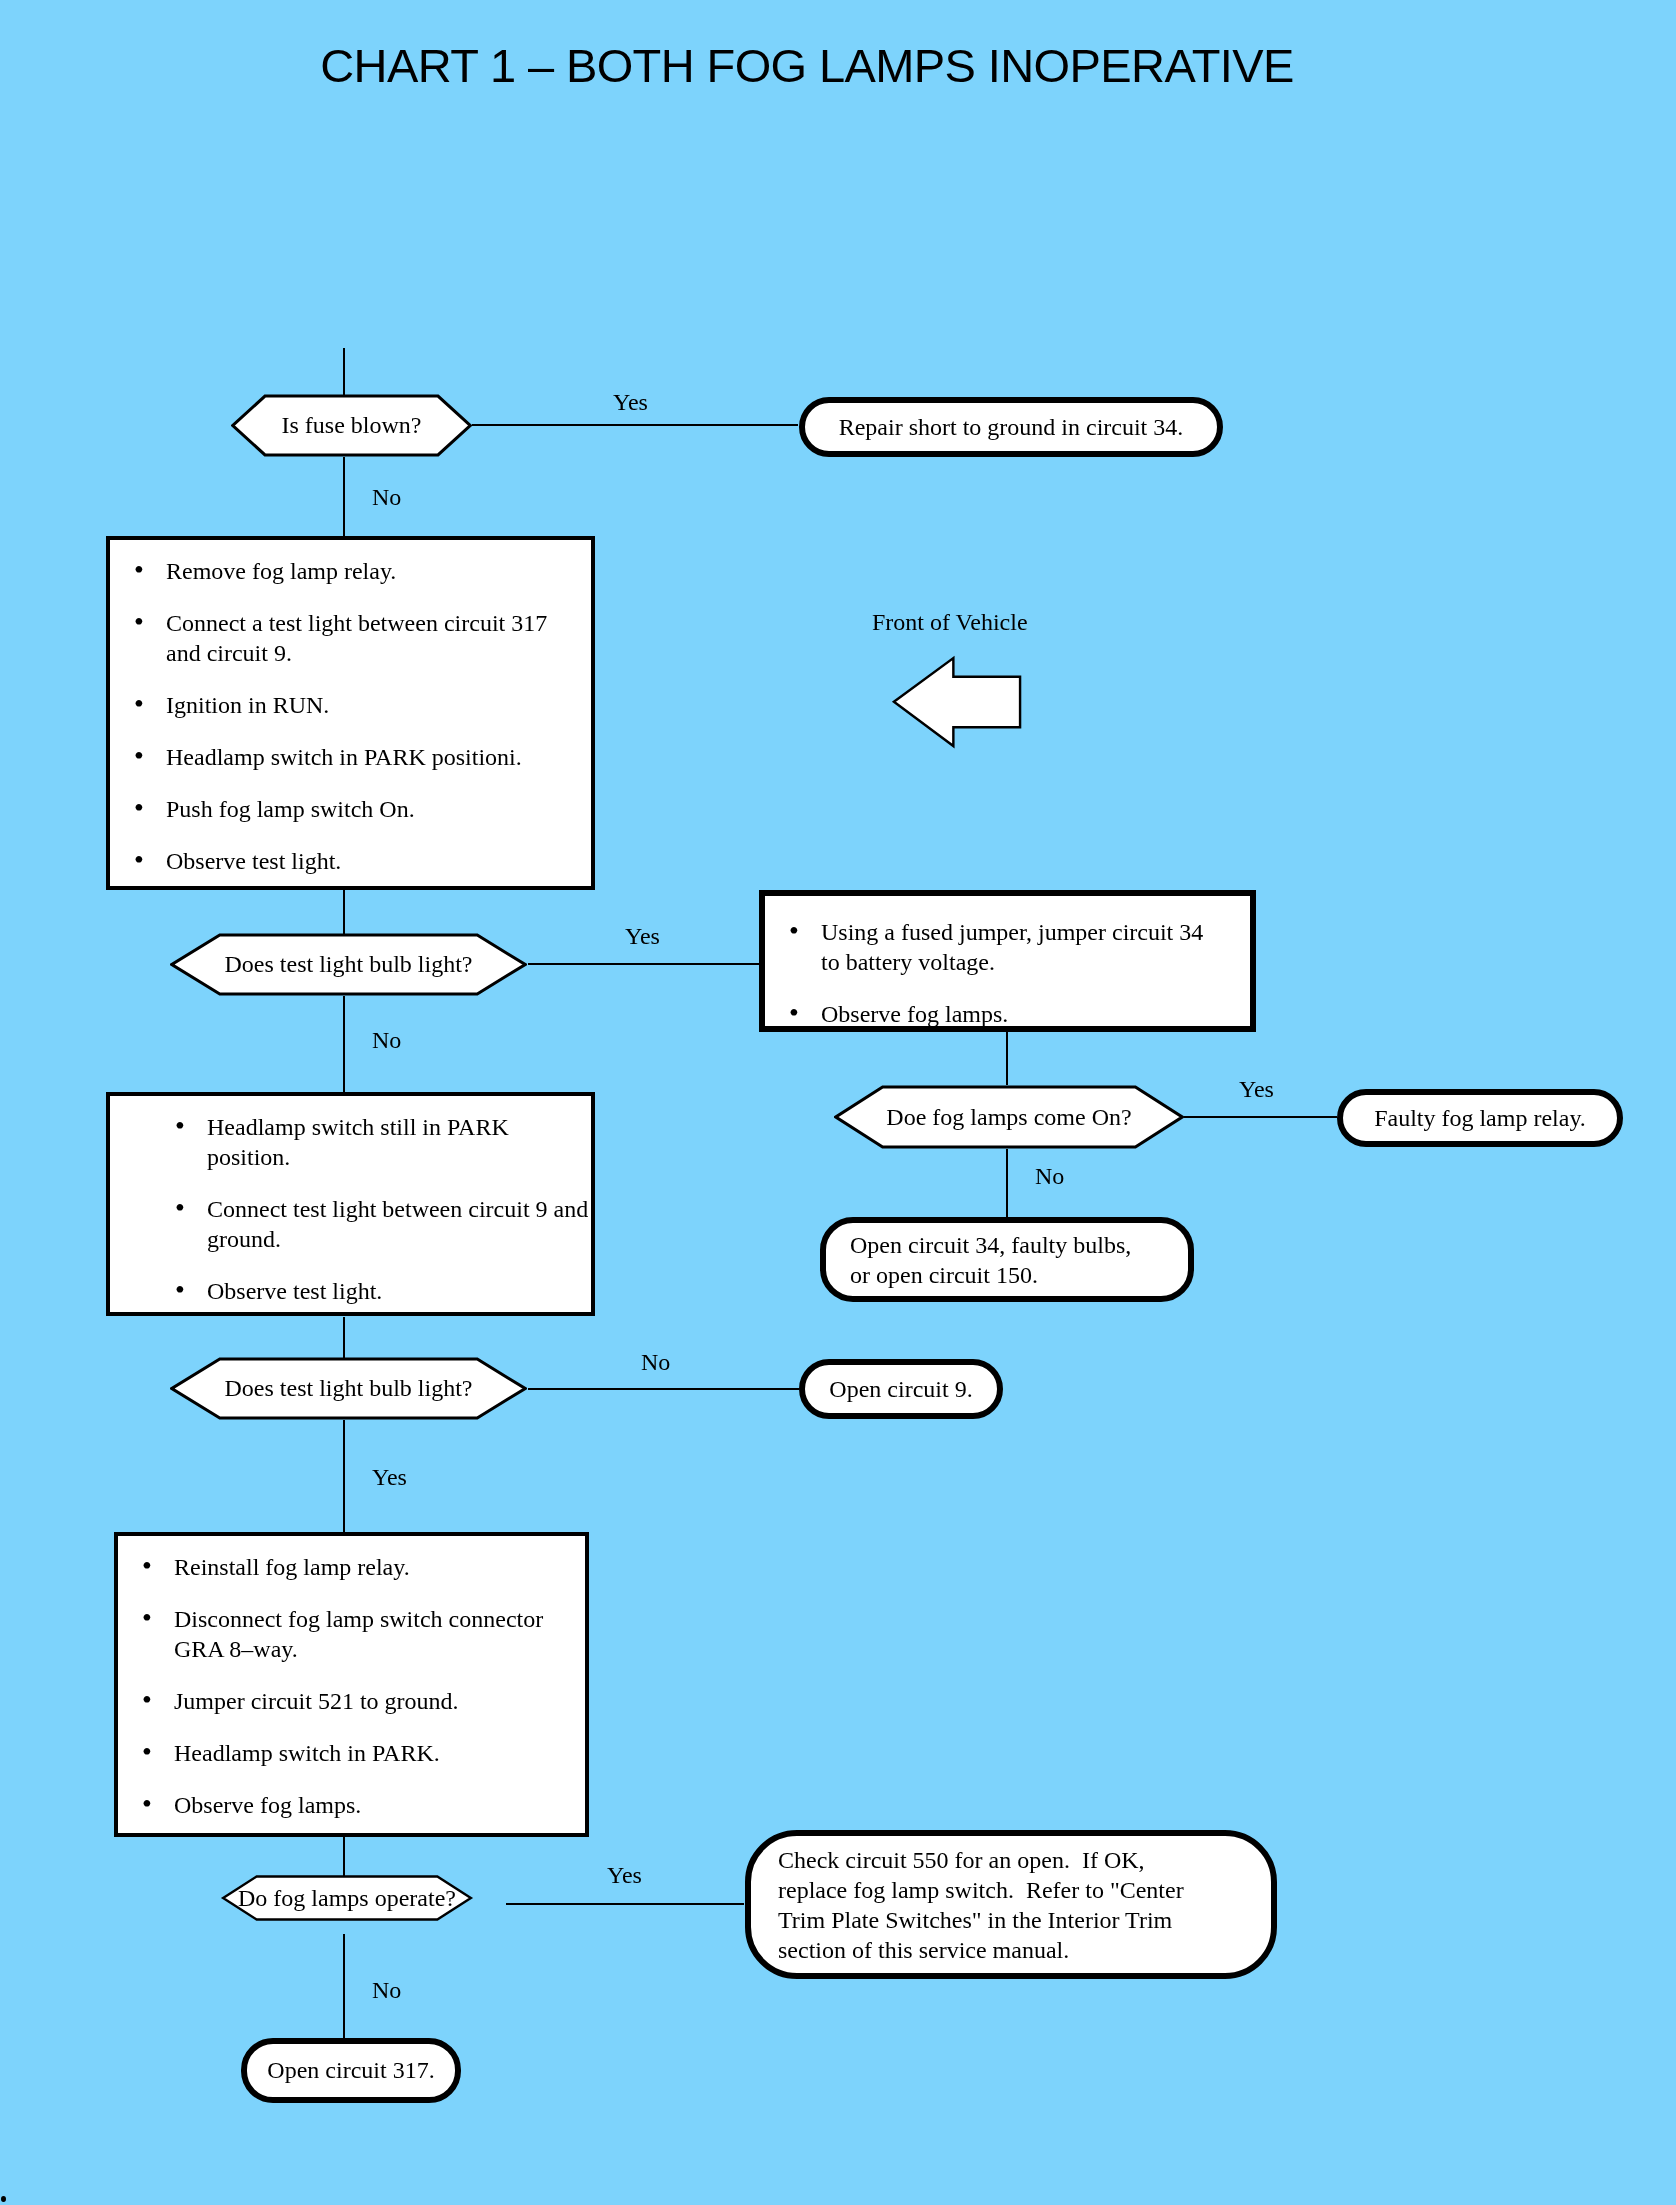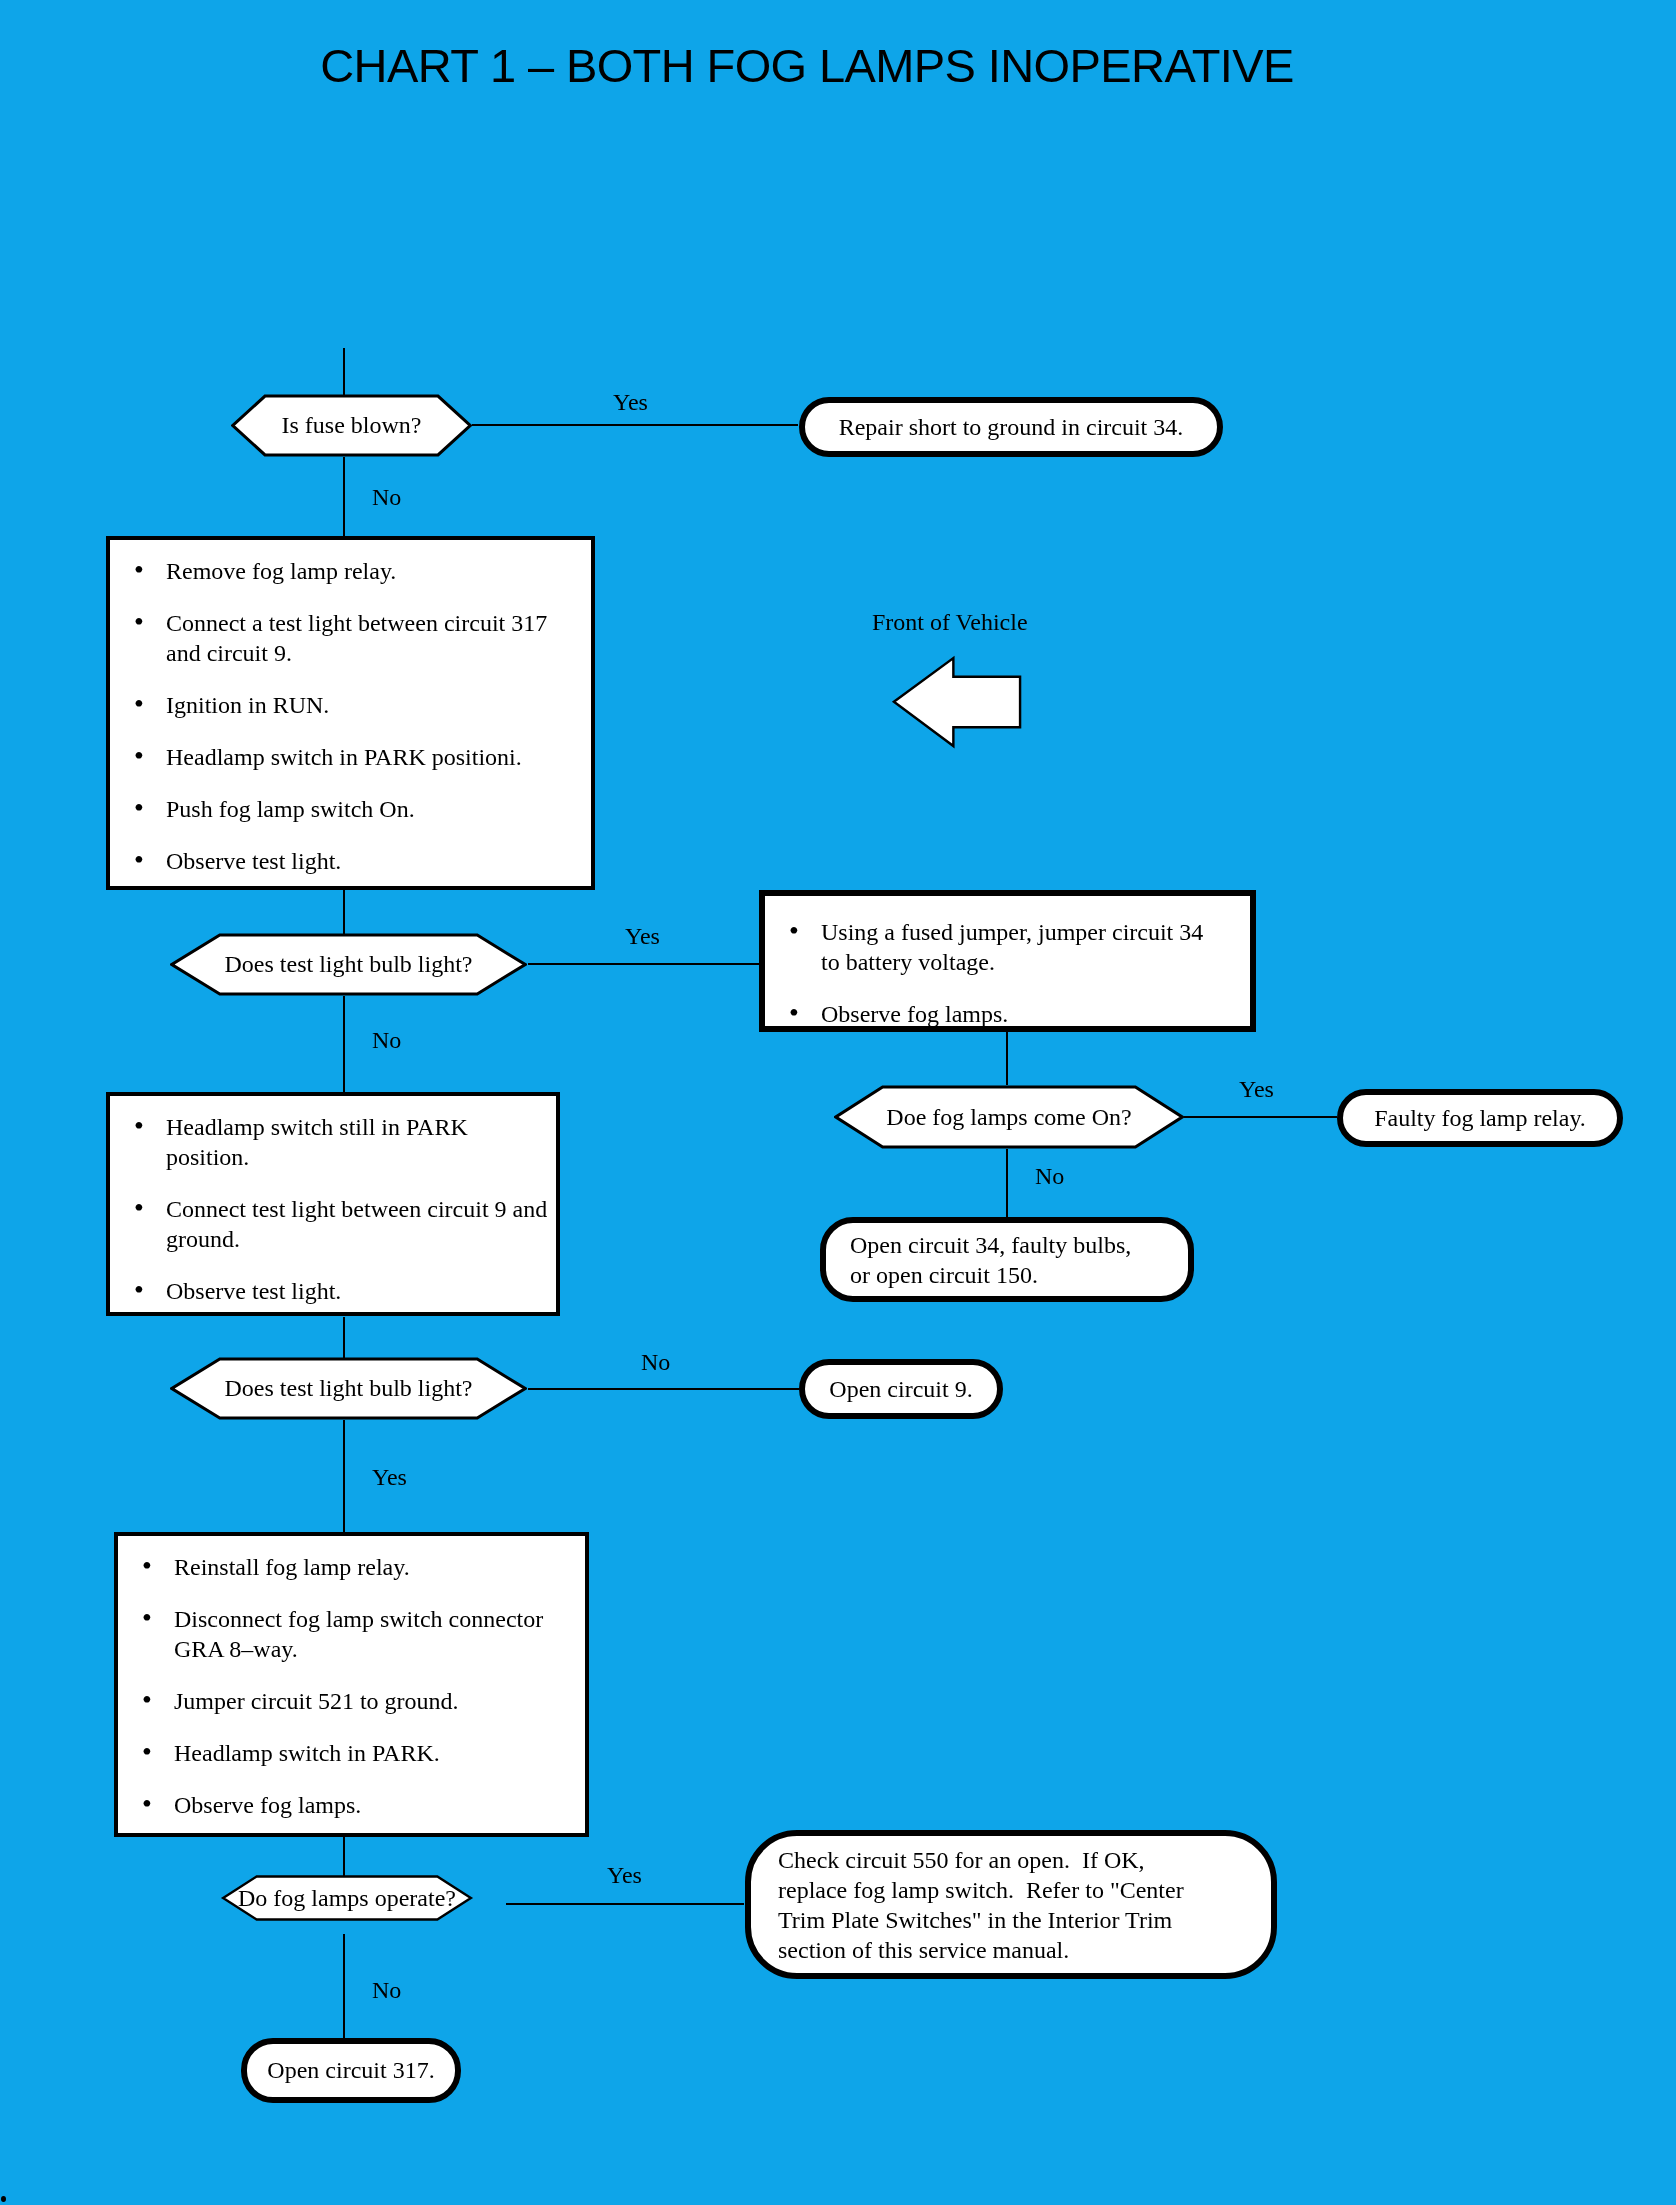--- a/index.html
+++ b/index.html
@@ -1,16 +1,16 @@
 <!DOCTYPE html>
 <html style="font-size:9.7px"><head>
 <meta charset="utf-8">
 <style>
   html,body{margin:0;padding:0;background:#fff;}
-  .page{position:relative;width:1676px;height:2205px;background:#0ea5e9;color:#000;
+  .page{position:relative;width:1676px;height:2205px;background:#7dd3fc;color:#000;
         font-family:"Liberation Serif",serif;overflow:hidden;}
   .title{position:absolute;top:38px;left:807px;transform:translateX(-50%);
          font-family:"Liberation Sans",sans-serif;font-size:47px;letter-spacing:-0.6px;
          white-space:nowrap;}
   .pbox{position:absolute;border:4.9px solid #000;background:#fff;box-sizing:border-box;}
   .pbox ul{list-style:none;margin:0;padding:16px 11px 0 0;}
   .pbox li{position:relative;padding-left:56px;font-size:24px;line-height:30px;
            margin-bottom:22px;white-space:pre;}
   .pbox li::before{content:"\2022";position:absolute;left:24px;top:-1.2px;font-size:28px;}
   .hex{position:absolute;}
@@ -108,21 +108,21 @@
 
   <div class="line" style="left:1184px;top:1116px;width:153px;height:1.8px;"></div>
   <div class="edge-label" style="left:1239px;top:1076px;">Yes</div>
   <div class="term" style="left:1337px;top:1089px;width:286px;height:58px;">Faulty fog lamp relay.</div>
 
   <div class="edge-label" style="left:1035px;top:1163px;">No</div>
   <div class="line" style="left:1006px;top:1149px;width:1.8px;height:69px;"></div>
   <div class="term multi" style="left:820px;top:1217px;width:374px;height:85px;border-radius:33px;">Open circuit 34, faulty bulbs,
 or open circuit 150.</div>
 
-  <div class="pbox" style="left:106px;top:1092px;width:454px;height:224px;">
+  <div class="pbox" style="left:106px;top:1092px;width:489px;height:224px;padding-left:41px;">
     <ul>
       <li>Headlamp switch still in PARK
 position.</li>
       <li>Connect test light between circuit 9 and
 ground.</li>
       <li>Observe test light.</li>
     </ul>
   </div>
 
   <div class="line" style="left:343px;top:1317px;width:1.8px;height:41px;"></div>

